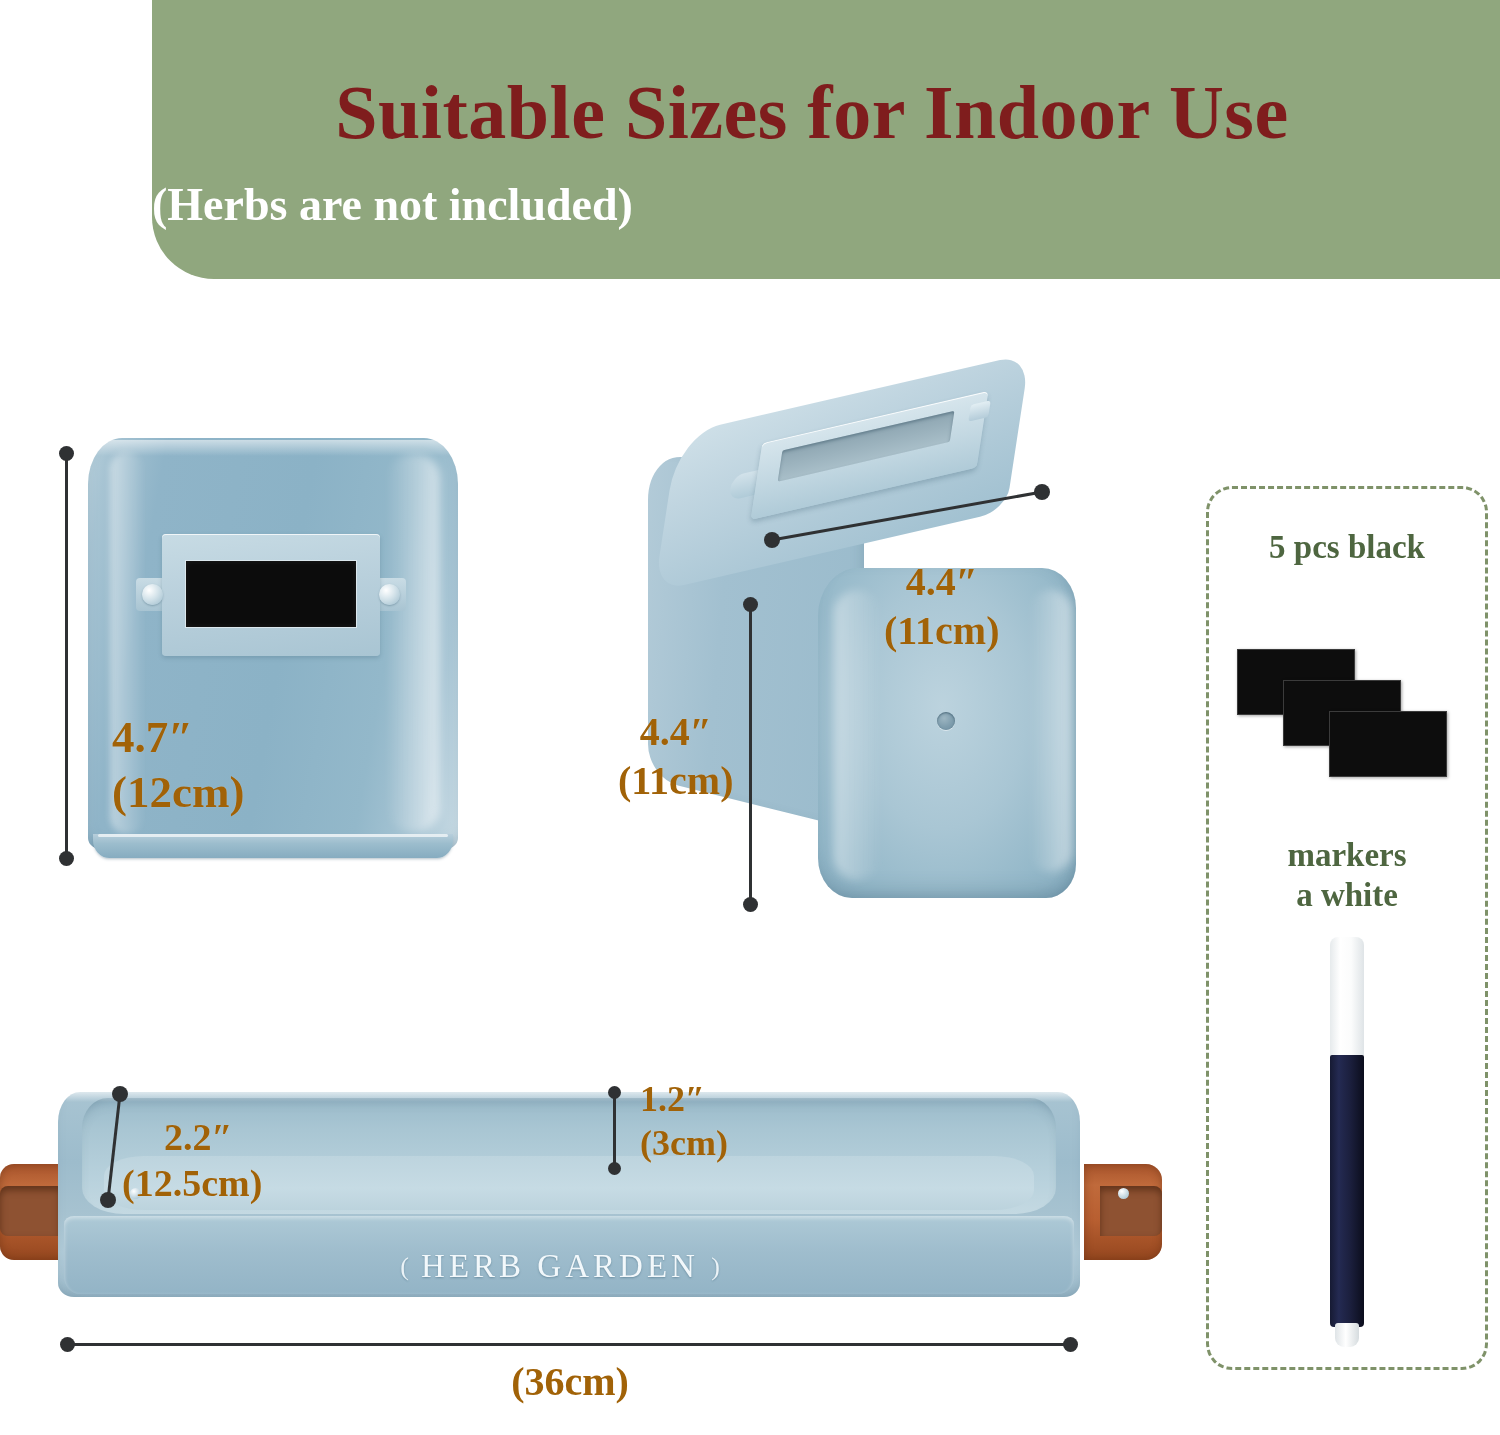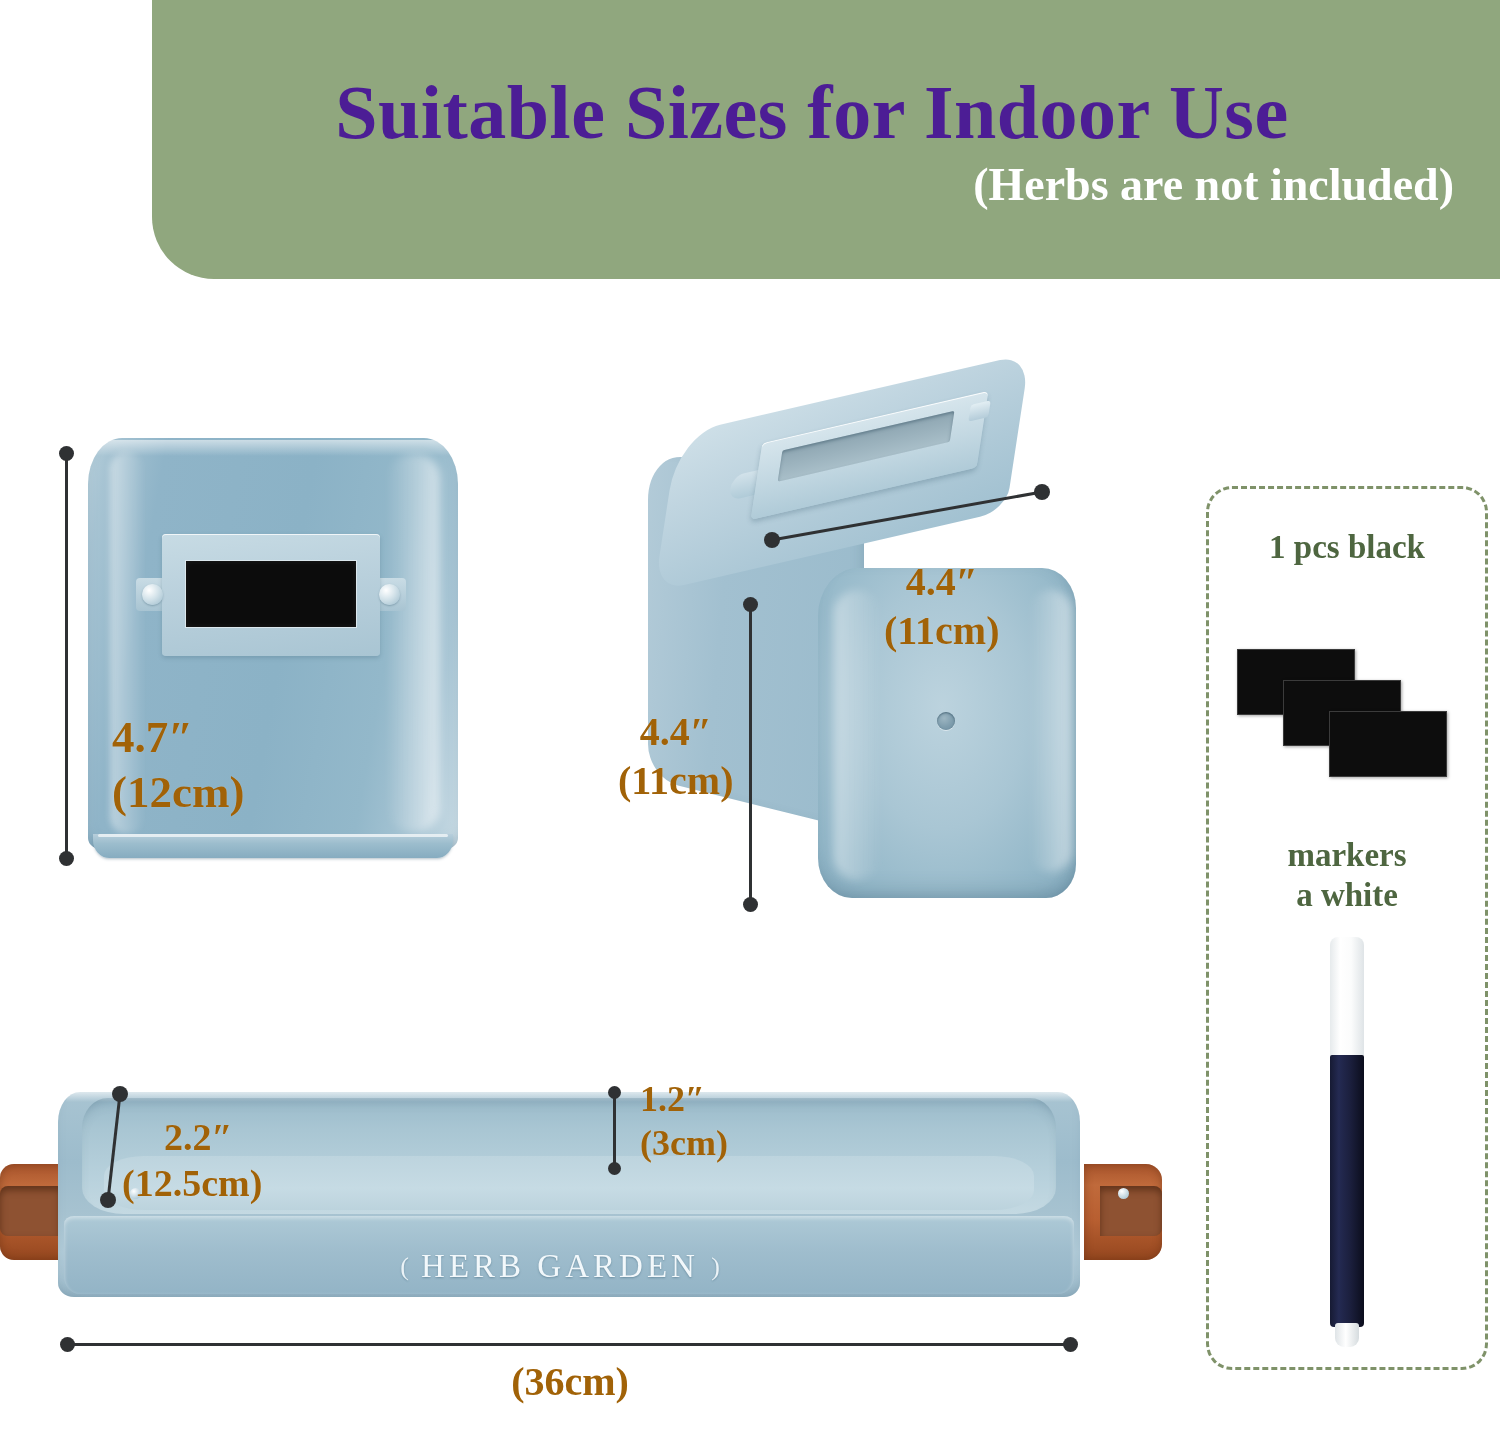--- a/index.html
+++ b/index.html
@@ -16,34 +16,34 @@
   
   #banner {
     position: absolute;
     left: 152px; top: 0; width: 1348px; height: 279px;
     background: #90a77e;
     border-bottom-left-radius: 62px;
     box-sizing: border-box;
     padding-top: 74px;
   }
   #banner-title {
-    color: #4c1d95;
+    color: #7f1d1d;
     font-size: 76px;
     font-weight: bold;
     text-align: center;
     letter-spacing: 0.5px;
     line-height: 1.0;
     padding-right: 28px;
   }
   #banner-subtitle {
     color: #ffffff;
     font-size: 46px;
     font-weight: bold;
-    text-align: right;
-    margin-top: 8px;
+    text-align: left;
+    margin-top: 28px;
     padding-right: 46px;
   }
 
   
   .dim-label {
     position: absolute;
     color: #a16207;
     font-weight: bold;
     line-height: 1.22;
     white-space: nowrap;
@@ -518,21 +518,21 @@
 
 <div class="dline-h" style="left:66px; top:1343px; width:1010px;"></div>
 <div class="ddot" style="left:60px; top:1337px;"></div>
 <div class="ddot" style="left:1063px; top:1337px;"></div>
 <div class="dim-label" style="left:0px; top:1358px; width:1140px; text-align:center; font-size:40px;">
   <div>(36cm)</div>
 </div>
 
 <div id="accessories">
   <div class="acc-caption" id="cards-caption">
-    <div>1 pcs black</div>
+    <div>5 pcs black</div>
   </div>
 
   <div id="cards-art">
     <div class="black-card" id="card-1"></div>
     <div class="black-card" id="card-2"></div>
     <div class="black-card" id="card-3"></div>
   </div>
 
   <div class="acc-caption" id="marker-caption">
     <div>markers</div>

